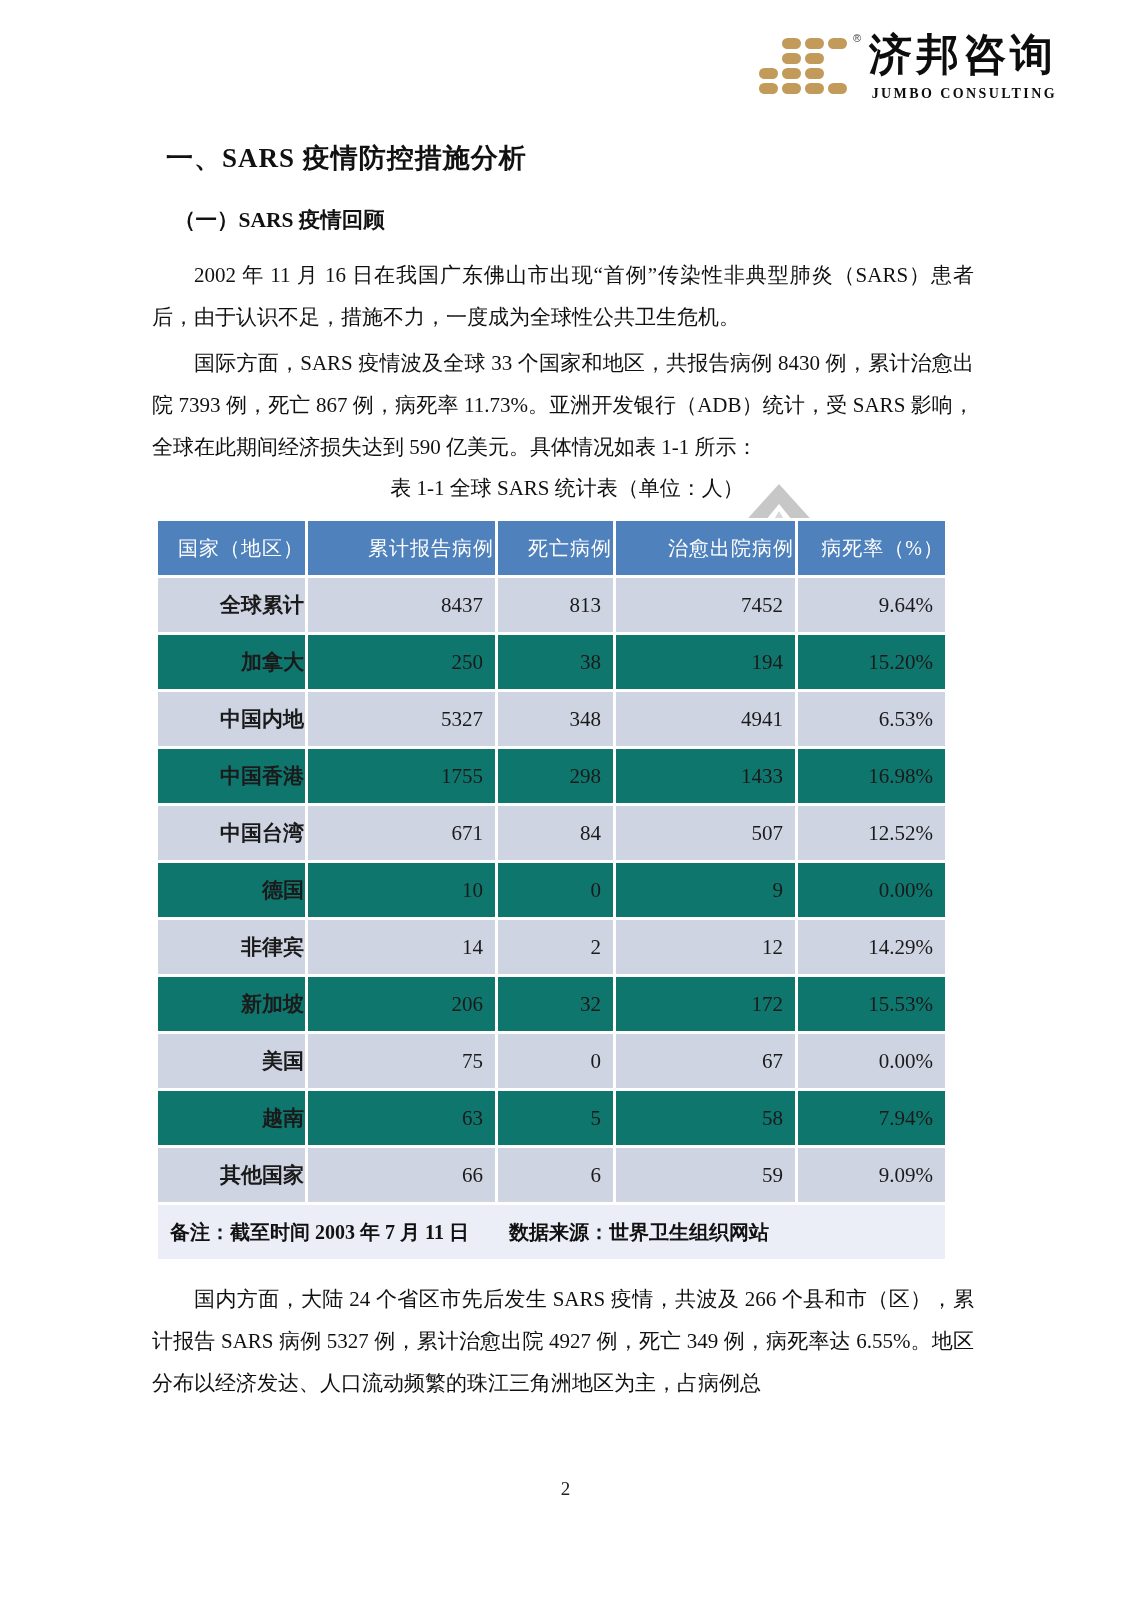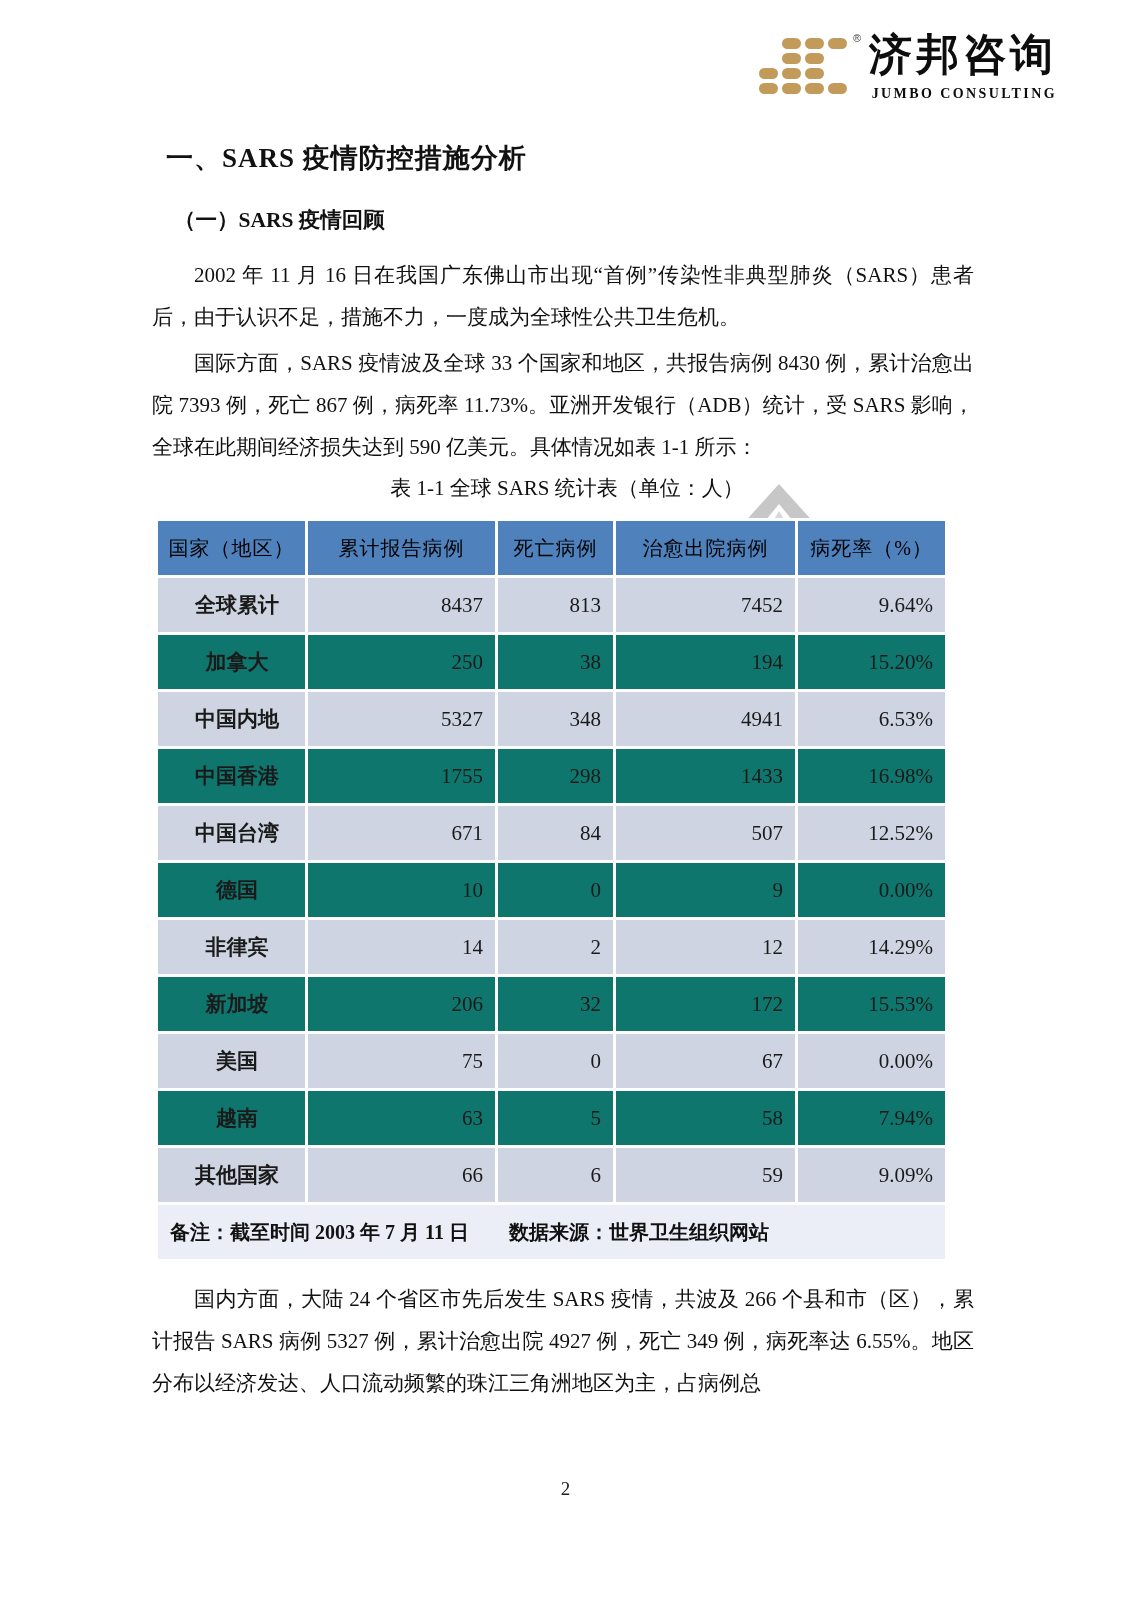--- a/index.html
+++ b/index.html
@@ -64,28 +64,28 @@
 
   
   .table-wrap { position:relative; margin-left:3px; }
   .wm { position:absolute; top:-38px; left:582px; z-index:0; }
   table.sars {
     position:relative; z-index:1;
     width:790px; border-collapse:collapse; table-layout:fixed;
   }
   table.sars th, table.sars td { border:3px solid #ffffff; }
   thead th {
-    background:#4f81bd; color:#000000;
+    background:#4f81bd; color:#ffffff;
     font-size:20px; font-weight:normal;
-    height:57px; text-align:center; letter-spacing:1px;
+    height:57px; text-align:right; letter-spacing:1px;
   }
   tbody td { font-size:21px; height:57px; color:#1a1a1a; }
   tr.band-dark td { background:#cfd4e2; }
   tr.band-light td { background:#0f766e; }
-  td.country { text-align:center; padding-left:12px; font-weight:600; }
+  td.country { text-align:right; padding-left:12px; font-weight:600; }
   td.num { text-align:right; padding-right:12px; font-weight:400; }
   tfoot td {
     background:#ebeef6; font-size:20px; font-weight:700;
     padding-left:12px; height:57px; text-align:left;
   }
 
   
   .page-num {
     position:absolute; left:0; top:1478px; width:100%;
     text-align:center; font-size:19px; color:#222;

